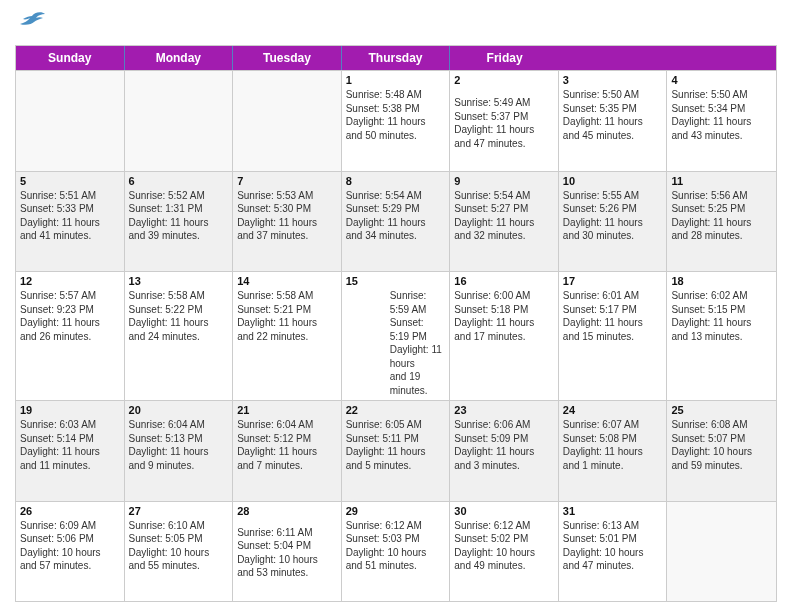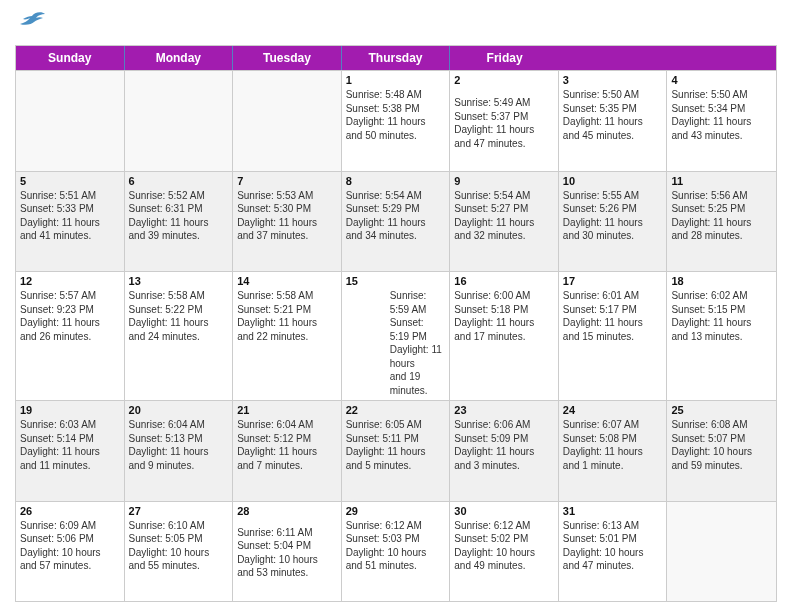--- a/index.html
+++ b/index.html
@@ -170,21 +170,21 @@
           <div class="cal-cell">
             <div class="day-num">5</div>
             <div class="day-info" style="white-space: pre-line;">Sunrise: 5:51 AM
 Sunset: 5:33 PM
 Daylight: 11 hours
 and 41 minutes.</div>
           </div>
           <div class="cal-cell">
             <div class="day-num">6</div>
             <div class="day-info" style="white-space: pre-line;">Sunrise: 5:52 AM
-Sunset: 6:31 PM
+Sunset: 1:31 PM
 Daylight: 11 hours
 and 39 minutes.</div>
           </div>
           <div class="cal-cell">
             <div class="day-num">7</div>
             <div class="day-info" style="white-space: pre-line;">Sunrise: 5:53 AM
 Sunset: 5:30 PM
 Daylight: 11 hours
 and 37 minutes.</div>
           </div>

